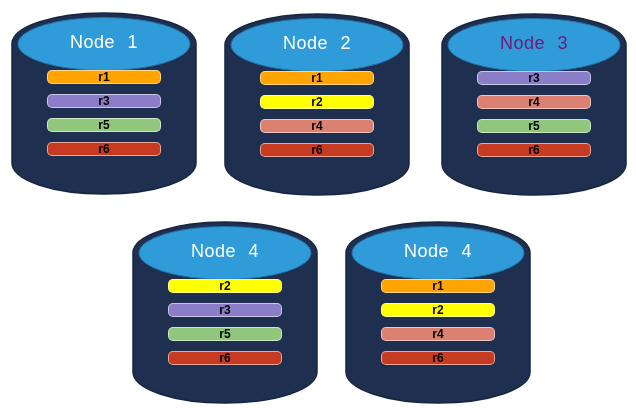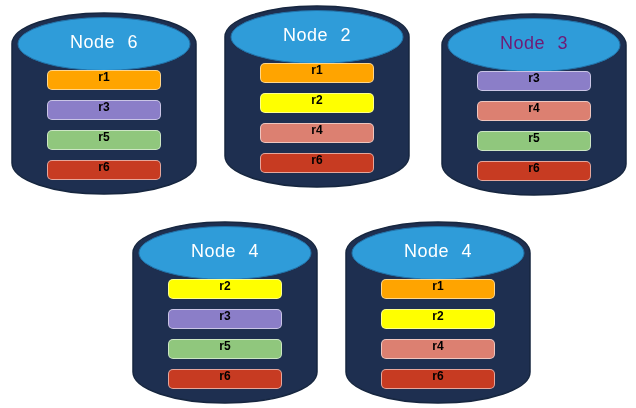--- a/index.html
+++ b/index.html
@@ -14,21 +14,21 @@
     background: #FFFFFF;
     overflow: hidden;
     font-family: "Liberation Sans", sans-serif;
   }
   .node {
     position: absolute;
     width: 188px;
     height: 188px;
   }
   .pos-1 { left: 10px;  top: 8px;   }
-  .pos-2 { left: 223px; top: 1px;   }
+  .pos-2 { left: 223px; top: 9px;   }
   .pos-3 { left: 440px; top: 9px;   }
   .pos-4 { left: 131px; top: 217px; }
   .pos-5 { left: 344px; top: 217px; }
 
   .cyl {
     position: absolute;
     left: 0; top: 0;
     width: 100%; height: 100%;
     display: block;
   }
@@ -44,46 +44,46 @@
     white-space: pre;
   }
   .bars {
     position: absolute;
     top: 62px;
     left: 37px;
     width: 114px;
   }
   .bar {
     box-sizing: border-box;
-    height: 20px;
+    height: 14px;
     margin-bottom: 10px;
     border-radius: 5px;
     border: 1px solid rgba(255,255,255,0.55);
     display: flex;
-    align-items: flex-start;
+    align-items: center;
     justify-content: center;
   }
   .bar-label {
     font-size: 12px;
     font-weight: bold;
     color: #000000;
     line-height: 1;
   }
 </style>
 </head>
 <body>
 
 <div class="canvas" style="background: rgb(255, 255, 255);">
 
 <div class="node pos-1">
       <svg class="cyl" viewBox="0 0 188 188" aria-hidden="true">
         <path class="cyl-body" d="M2,36 A92,31 0 0 1 186,36 L186,155 A92,31 0 0 1 2,155 Z" stroke-width="1.5" fill="#1E2F50" stroke="#16263F"></path>
         <ellipse class="cyl-top" cx="94" cy="36" rx="86" ry="26.5" stroke-width="1" fill="#2F9CD9" stroke="#2272A8"></ellipse>
       </svg>
-      <div class="node-title" style="color: rgb(255, 255, 255);">Node 6</div>
+      <div class="node-title" style="color: rgb(255, 255, 255);">Node 1</div>
       <div class="bars">
         <div class="bar" style="background: rgb(255, 164, 0);">
           <span class="bar-label">r1</span>
         </div>
         <div class="bar" style="background: rgb(139, 126, 200);">
           <span class="bar-label">r3</span>
         </div>
         <div class="bar" style="background: rgb(144, 199, 125);">
           <span class="bar-label">r5</span>
         </div>

